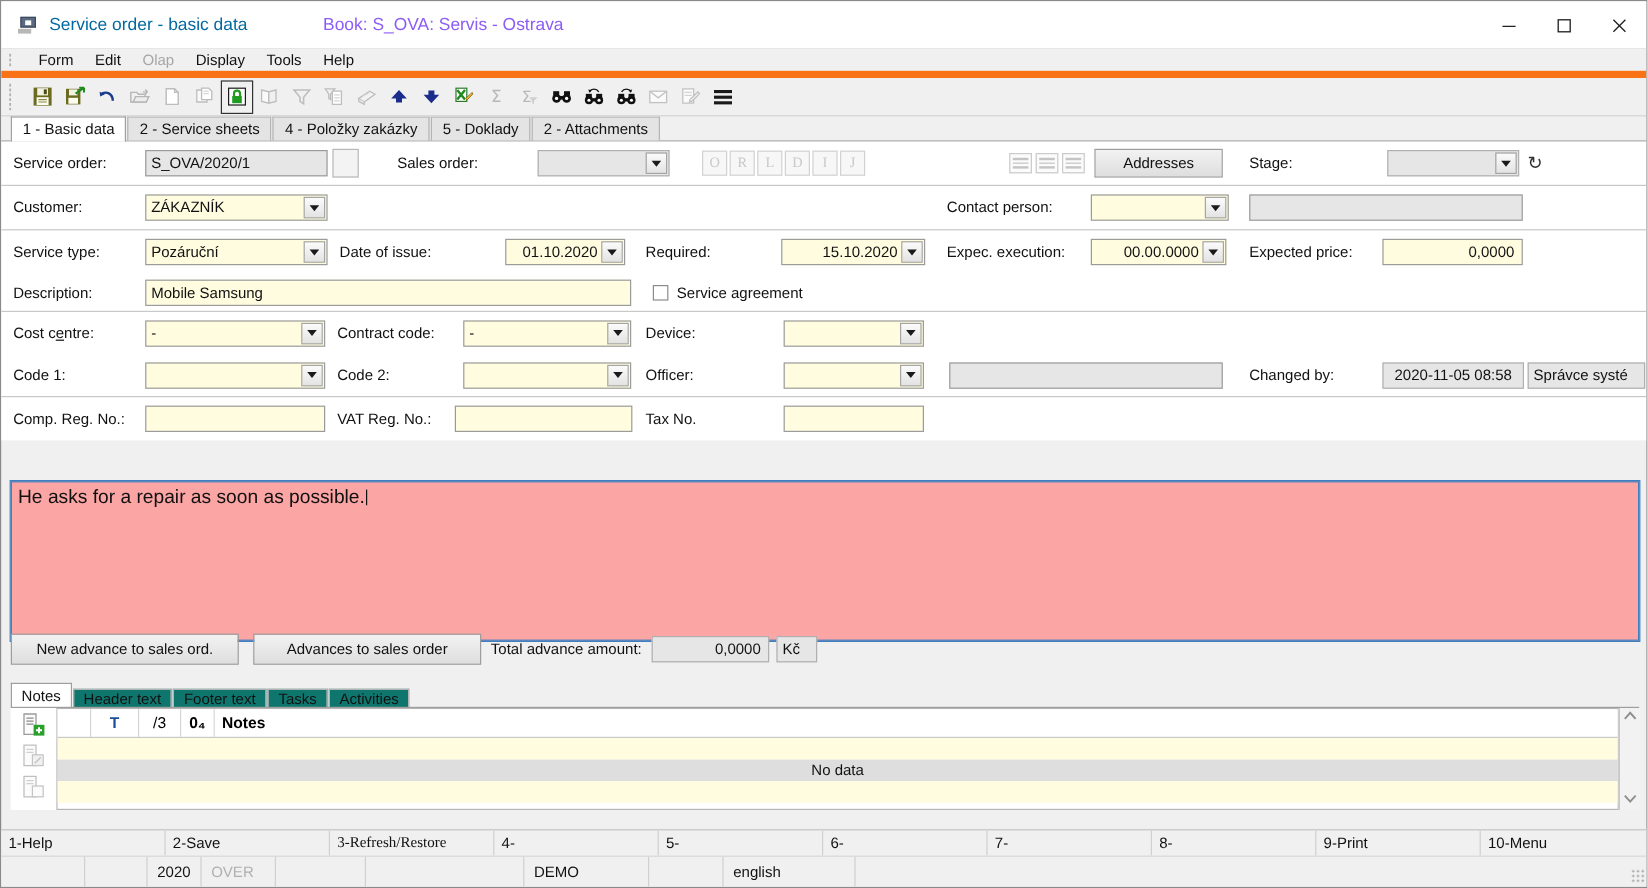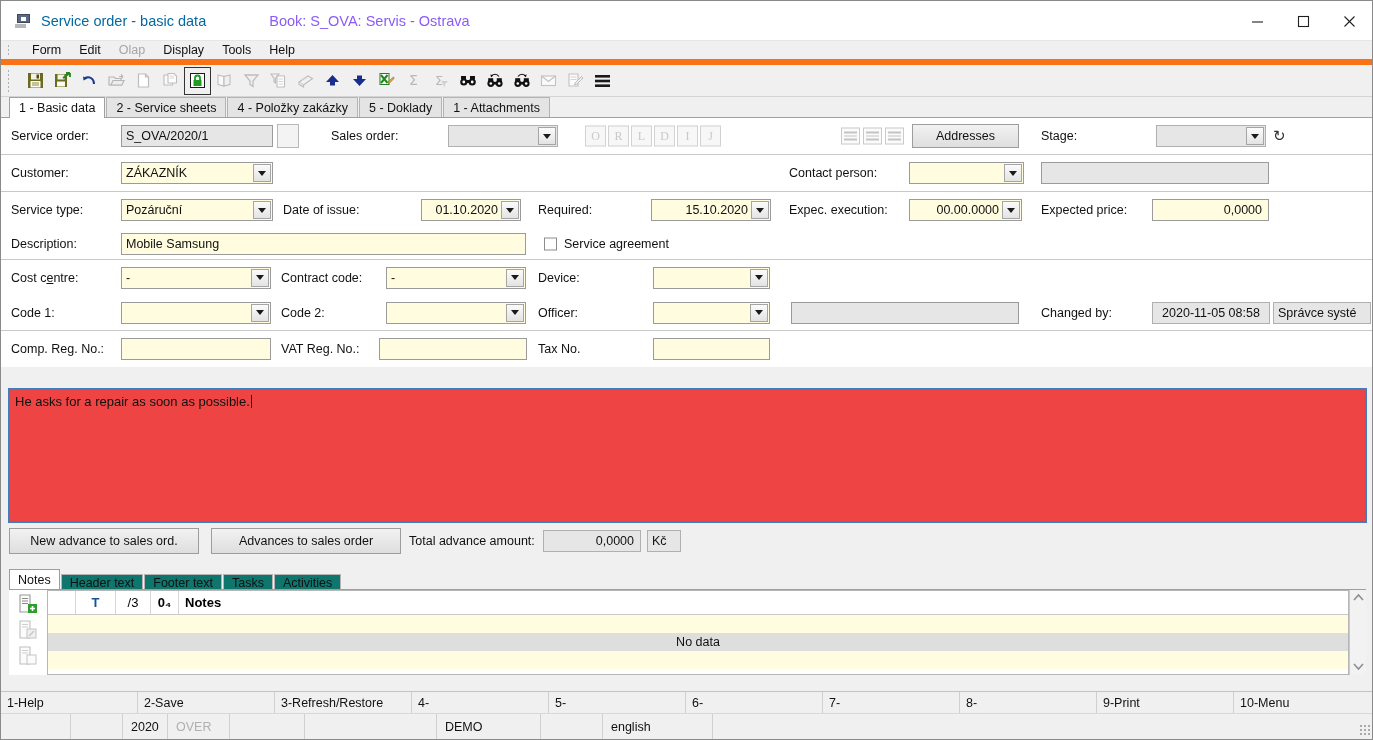--- a/index.html
+++ b/index.html
@@ -171,23 +171,23 @@
     width: 13px; height: 13px; border: 1px solid #8c8c8c; background: #ffffff;
   }
 
   .histicon {
     position: absolute; top: 50%; transform: translateY(-50%);
     font-size: 15px; color: #333;
   }
 
   
   .memo {
-    position: absolute; left: 8px; top: 388px; width: 1357px; height: 133px;
-    background: #ef4444; border: 1px solid #3f7fbf; outline: 1px solid #3f7fbf;
-    padding: 4px 5px; font-size: 13px; color: #111;
+    position: absolute; left: 8px; top: 400px; width: 1357px; height: 133px;
+    background: #fca5a5; border: 1px solid #3f7fbf; outline: 1px solid #3f7fbf;
+    padding: 4px 5px; font-size: 16px; color: #111;
   }
   .caret { display: inline-block; width: 1px; height: 13px; background: #111;
            vertical-align: -2px; margin-left: 1px; }
 
   
   .advbar { position: absolute; left: 8px; top: 527px; width: 1357px; height: 28px; }
 
   
   .btabs {
     position: absolute; left: 8px; top: 568px; display: flex; align-items: flex-end;
@@ -482,21 +482,21 @@
         <rect x="1" y="10.4" width="15" height="2.6" fill="#1a1a1a"></rect>
       </svg>
     </div>
   </div>
 
   <div class="tabstrip">
     <div class="tab active">1 - Basic data</div>
     <div class="tab">2 - Service sheets</div>
     <div class="tab">4 - Položky zakázky</div>
     <div class="tab">5 - Doklady</div>
-    <div class="tab">1 - Attachments</div>
+    <div class="tab">2 - Attachments</div>
   </div>
 
   <div class="formbody">
 
     <div class="row">
       <span class="lbl" style="left:10px;">Service order:</span>
       <div class="fld ro" style="left:120px; width:152px;">S_OVA/2020/1</div>
       <div class="smallbox" style="left:276px;"></div>
       <span class="lbl" style="left:330px;">Sales order:</span>
       <div class="fld gray combo" style="left:447px; width:110px;">
@@ -716,21 +716,21 @@
         <svg width="11" height="9" viewBox="0 0 11 9">
             <path d="M1 2 L5.5 7 L10 2" fill="none" stroke="#8f8f8f" stroke-width="1.6"></path>
           </svg>
       </span>
     </div>
   </div>
 
   <div class="fkeys">
     <div class="fk" style="width:137px;">1-Help</div>
     <div class="fk" style="width:137px;">2-Save</div>
-    <div class="fk" style="width:137px;">3-Refresh/Restore</div>
+    <div class="fk" style="width:137px;font-family:Liberation Serif, serif;">3-Refresh/Restore</div>
     <div class="fk" style="width:137px;">4-</div>
     <div class="fk" style="width:137px;">5-</div>
     <div class="fk" style="width:137px;">6-</div>
     <div class="fk" style="width:137px;">7-</div>
     <div class="fk" style="width:137px;">8-</div>
     <div class="fk" style="width:137px;">9-Print</div>
     <div class="fk" style="width:136px; border-right:none;">10-Menu</div>
   </div>
 
   <div class="statusbar">

